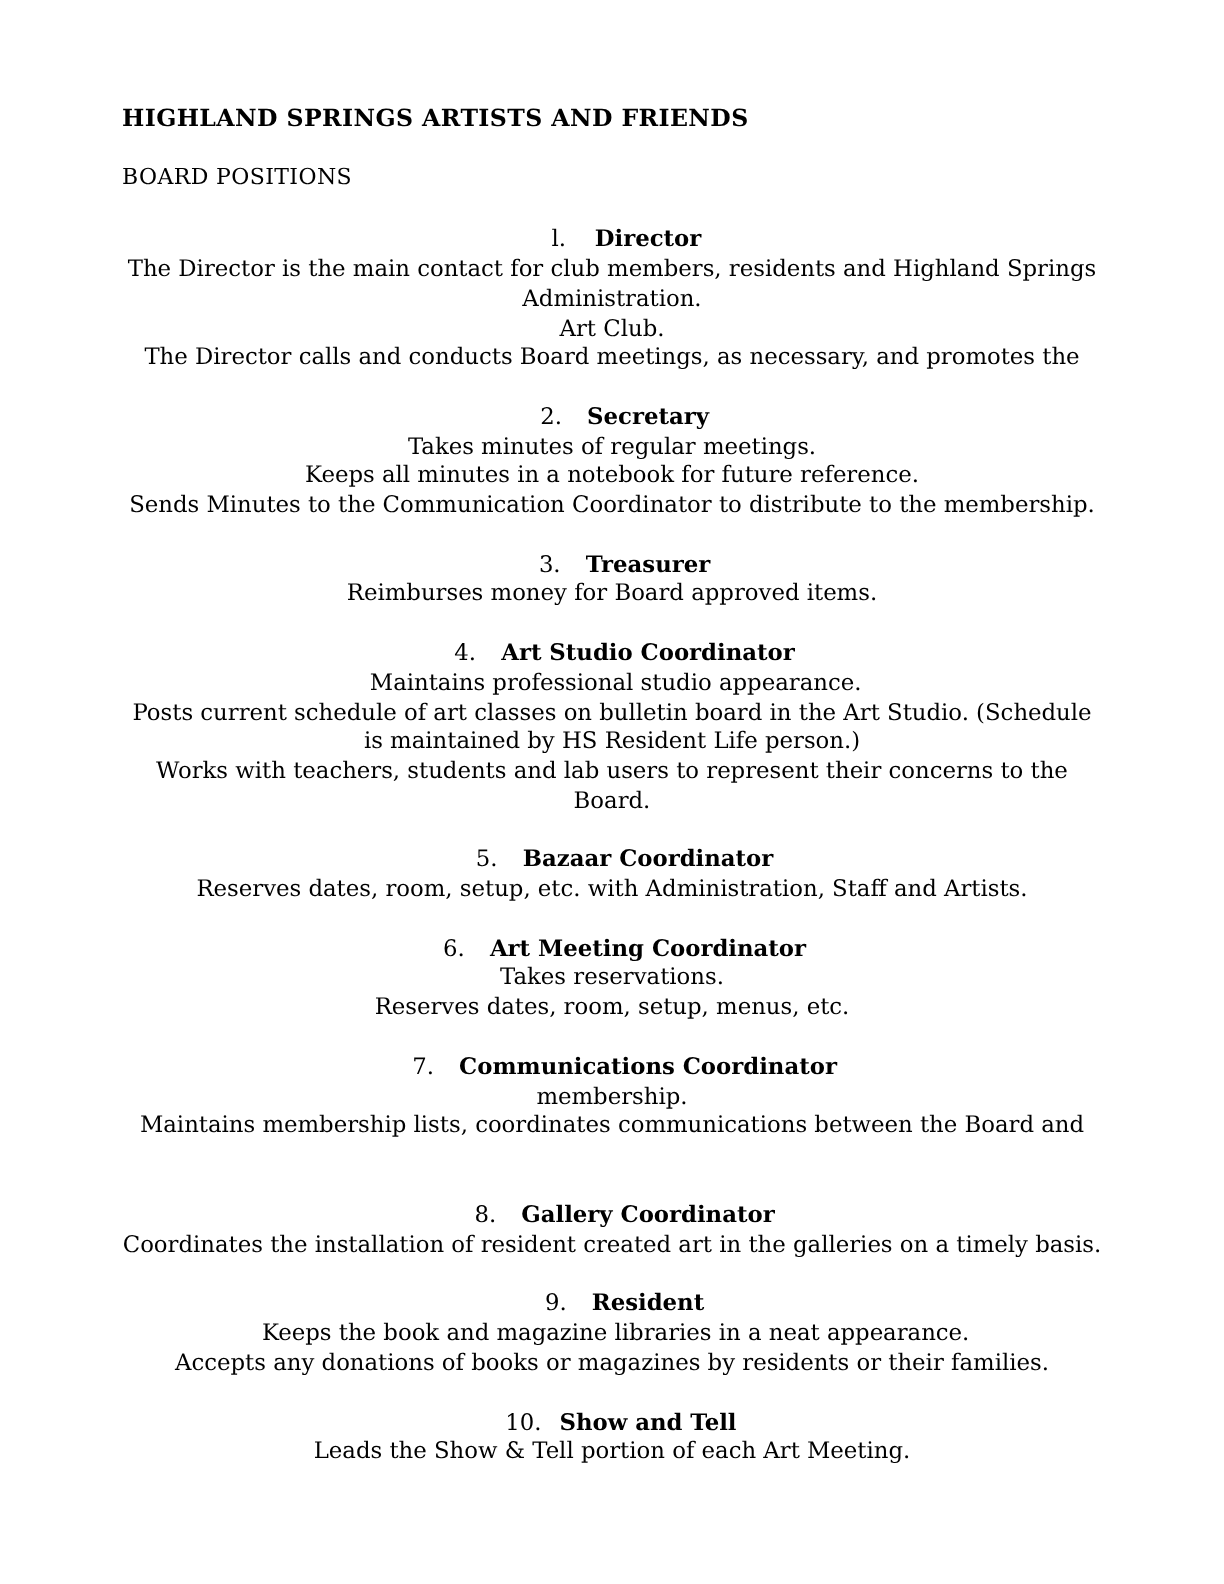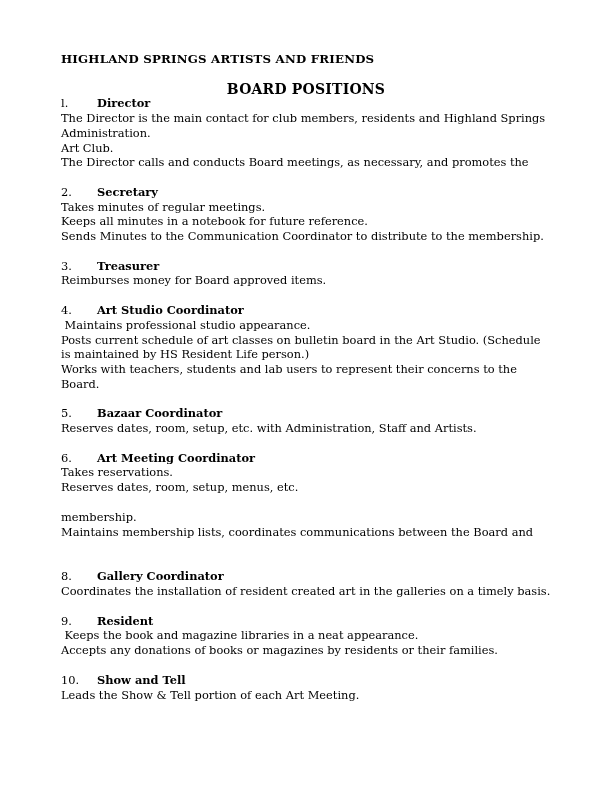--- a/index.html
+++ b/index.html
@@ -21,28 +21,29 @@
     overflow: hidden;
   }
   .doc-title {
     text-align: left;
     font-weight: bold;
     font-size: 11.8px;
     letter-spacing: 0.2px;
     white-space: pre;
   }
   .doc-subtitle {
-    text-align: center;
-    font-weight: bold;
-    font-size: 14px;
+    font-weight: normal;
+    font-size: 11px;
     letter-spacing: 0.2px;
     margin-top: 15px;
     white-space: pre;
   }
   .sections {
+    margin-top: 16px;
+    text-align: center;
   }
   .section {
     margin-top: 15px;
   }
   .section:first-child {
     margin-top: 0;
   }
   .section.gap-2 {
     margin-top: 30px;
   }
@@ -104,20 +105,21 @@
       <div class="line">Reserves dates, room, setup, etc. with Administration, Staff and Artists.</div>
     </div>
 
     <div class="section">
       <div class="heading"><span class="num">6.</span><span class="pos-title">Art Meeting Coordinator</span></div>
       <div class="line">Takes reservations.</div>
       <div class="line">Reserves dates, room, setup, menus, etc.</div>
     </div>
 
     <div class="section">
+      <div class="heading"><span class="num">7.</span><span class="pos-title">Communications Coordinator</span></div>
       <div class="line">membership.</div>
       <div class="line">Maintains membership lists, coordinates communications between the Board and</div>
     </div>
 
     <div class="section gap-2">
       <div class="heading"><span class="num">8.</span><span class="pos-title">Gallery Coordinator</span></div>
       <div class="line">Coordinates the installation of resident created art in the galleries on a timely basis.</div>
     </div>
 
     <div class="section">

